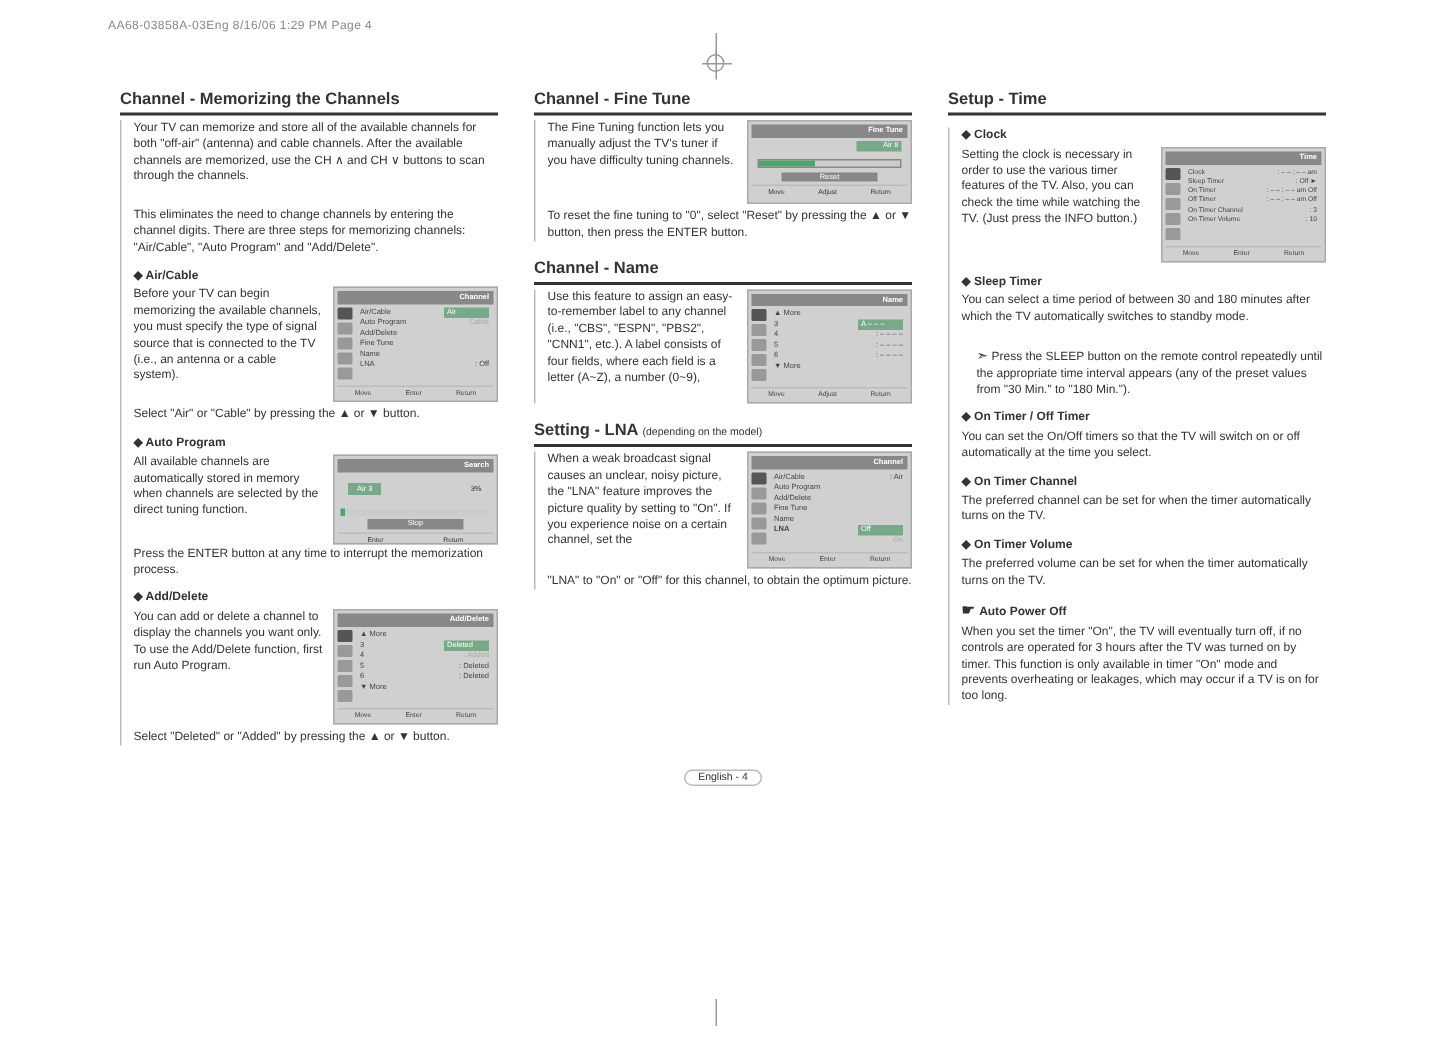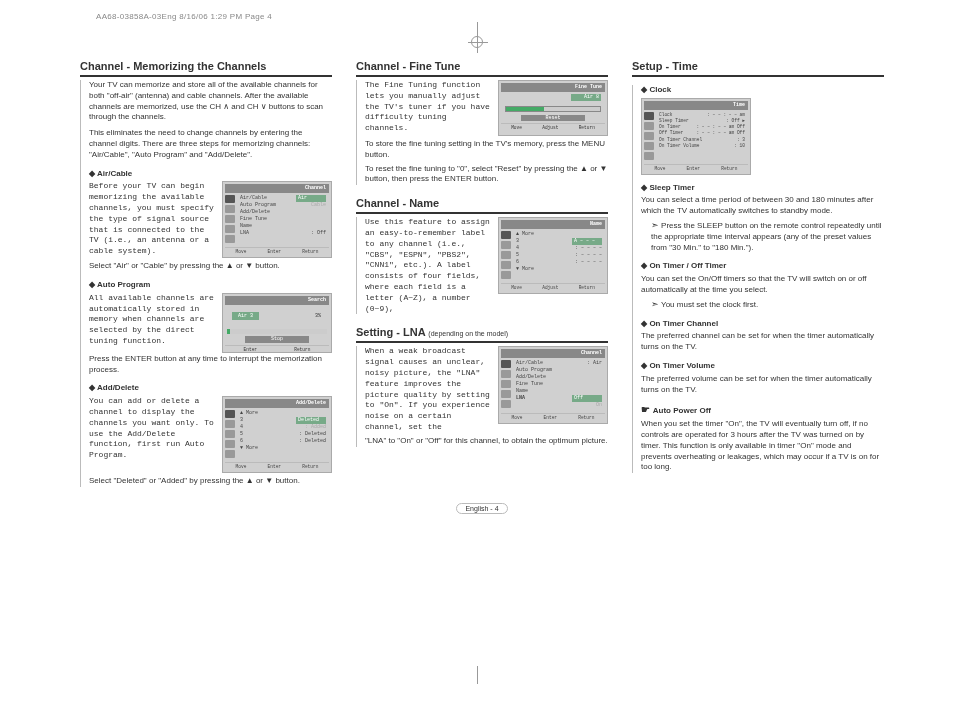--- a/index.html
+++ b/index.html
@@ -9,21 +9,21 @@
       color: #333;
       background: #fff;
       width: 954px;
       height: 704px;
       position: relative;
       padding: 60px 70px 30px 80px;
     }
     .print-header {
       position: absolute;
       top: 12px;
-      left: 96px;
+      left: 72px;
       font-size: 8px;
       color: #888;
       letter-spacing: 0.3px;
     }
     .crop-top { position: absolute; top: 22px; left: 50%; width: 1px; height: 18px; background: #999; }
     .crop-circle { position: absolute; top: 36px; left: 50%; transform: translateX(-50%); width: 12px; height: 12px; border: 1px solid #999; border-radius: 50%; }
     .crop-circle::before { content:''; position:absolute; top:-4px; left:50%; width:1px; height:20px; background:#999; }
     .crop-circle::after { content:''; position:absolute; left:-4px; top:50%; height:1px; width:20px; background:#999; }
 
     .page { display: flex; gap: 24px; }
@@ -45,21 +45,21 @@
     .sub-heading {
       font-weight: bold;
       margin-top: 8px;
       margin-bottom: 2px;
     }
     .diamond::before { content: "◆ "; }
     .arrow::before { content: "➣ "; font-size: 9px; }
     .hand::before { content: "☛ "; font-size: 10px; }
     .depending { font-size: 7px; font-weight: normal; }
 
-    .two-col-inner { display: flex; gap: 6px; align-items: flex-start; font-family: Liberation Mono, monospace; }
+    .two-col-inner { display: flex; gap: 6px; align-items: flex-start; }
     .two-col-inner > .txt { flex: 1; }
 
     
     .osd {
       background: #d0d0d0;
       border: 1px solid #aaa;
       width: 110px;
       font-size: 5px;
       color: #444;
       padding: 2px;
@@ -101,21 +101,21 @@
 <div class="crop-top"></div>
 <div class="crop-circle"></div>
 
 <div class="page">
 
   <div class="col">
     <div>
       <div class="section-title">Channel - Memorizing the Channels</div>
       <div class="section-bar">
         <div>Your TV can memorize and store all of the available channels for both "off-air" (antenna) and cable channels. After the available channels are memorized, use the CH ∧ and CH ∨ buttons to scan through the channels.</div>
-        <div style="margin-top:5px">This eliminates the need to change channels by entering the channel digits. There are three steps for memorizing channels: "Air/Cable", "Auto Program" and "Add/Delete".</div>
+        <div style="margin-top:15px">This eliminates the need to change channels by entering the channel digits. There are three steps for memorizing channels: "Air/Cable", "Auto Program" and "Add/Delete".</div>
 
         <div class="sub-heading diamond">Air/Cable</div>
         <div class="two-col-inner">
           <div class="txt">Before your TV can begin memorizing the available channels, you must specify the type of signal source that is connected to the TV (i.e., an antenna or a cable system).</div>
           <div class="osd">
             <div class="osd-title">Channel</div>
             <div class="osd-body">
               <div class="osd-icons">
                   <div class="osd-icon sel"></div>
                   <div class="osd-icon"></div>
@@ -228,21 +228,20 @@
             <div style="text-align:right; padding:2px 4px"><span class="osd-hl">Air 8</span></div>
             <div class="osd-ft-bar"></div>
             <div class="osd-stop">Reset</div>
             <div class="osd-footer">
                 <span>Move</span>
                 <span>Adjust</span>
                 <span>Return</span>
               </div>
           </div>
         </div>
-        <div style="margin-top:3px">To store the fine tuning setting in the TV's memory, press the MENU button.</div>
         <div style="margin-top:3px">To reset the fine tuning to "0", select "Reset" by pressing the ▲ or ▼ button, then press the ENTER button.</div>
       </div>
     </div>
 
     <div>
       <div class="section-title">Channel - Name</div>
       <div class="section-bar">
         <div class="two-col-inner">
           <div class="txt">Use this feature to assign an easy-to-remember label to any channel (i.e., "CBS", "ESPN", "PBS2", "CNN1", etc.). A label consists of four fields, where each field is a letter (A~Z), a number (0~9),</div>
           <div class="osd">
@@ -331,20 +330,21 @@
       </div>
     </div>
   </div>
 
   <div class="col">
     <div>
       <div class="section-title">Setup - Time</div>
       <div class="section-bar">
         <div class="sub-heading diamond">Clock</div>
         <div class="two-col-inner">
+          <div class="txt">Setting the clock is necessary in order to use the various timer features of the TV. Also, you can check the time while watching the TV. (Just press the INFO button.)</div>
           <div class="osd">
             <div class="osd-title">Time</div>
             <div class="osd-body">
               <div class="osd-icons">
                   <div class="osd-icon sel"></div>
                   <div class="osd-icon"></div>
                   <div class="osd-icon"></div>
                   <div class="osd-icon"></div>
                   <div class="osd-icon"></div>
                 </div>
@@ -378,25 +378,24 @@
             <div class="osd-footer">
                 <span>Move</span>
                 <span>Enter</span>
                 <span>Return</span>
               </div>
           </div>
         </div>
 
         <div class="sub-heading diamond">Sleep Timer</div>
         <div>You can select a time period of between 30 and 180 minutes after which the TV automatically switches to standby mode.</div>
-        <div class="arrow" style="margin-top:2px; padding-left:10px">Press the SLEEP button on the remote control repeatedly until the appropriate time interval appears (any of the preset values from "30 Min." to  "180 Min.").</div>
+        <div class="arrow" style="margin-top:14px; padding-left:10px">Press the SLEEP button on the remote control repeatedly until the appropriate time interval appears (any of the preset values from "30 Min." to  "180 Min.").</div>
 
         <div class="sub-heading diamond">On Timer / Off Timer</div>
         <div>You can set the On/Off timers so that the TV will switch on or off automatically at the time you select.</div>
-        <div class="arrow" style="margin-top:2px; padding-left:10px">You must set the clock first.</div>
 
         <div class="sub-heading diamond">On Timer Channel</div>
         <div>The preferred channel can be set for when the timer automatically turns on the TV.</div>
 
         <div class="sub-heading diamond">On Timer Volume</div>
         <div>The preferred volume can be set for when the timer automatically turns on the TV.</div>
 
         <div class="sub-heading hand">Auto Power Off</div>
         <div>When you set the timer "On", the TV will eventually turn off, if no controls are operated for 3 hours after the TV was turned on by timer. This function is only available in timer "On" mode and prevents overheating or leakages, which may occur if a TV is on for too long.</div>
       </div>

